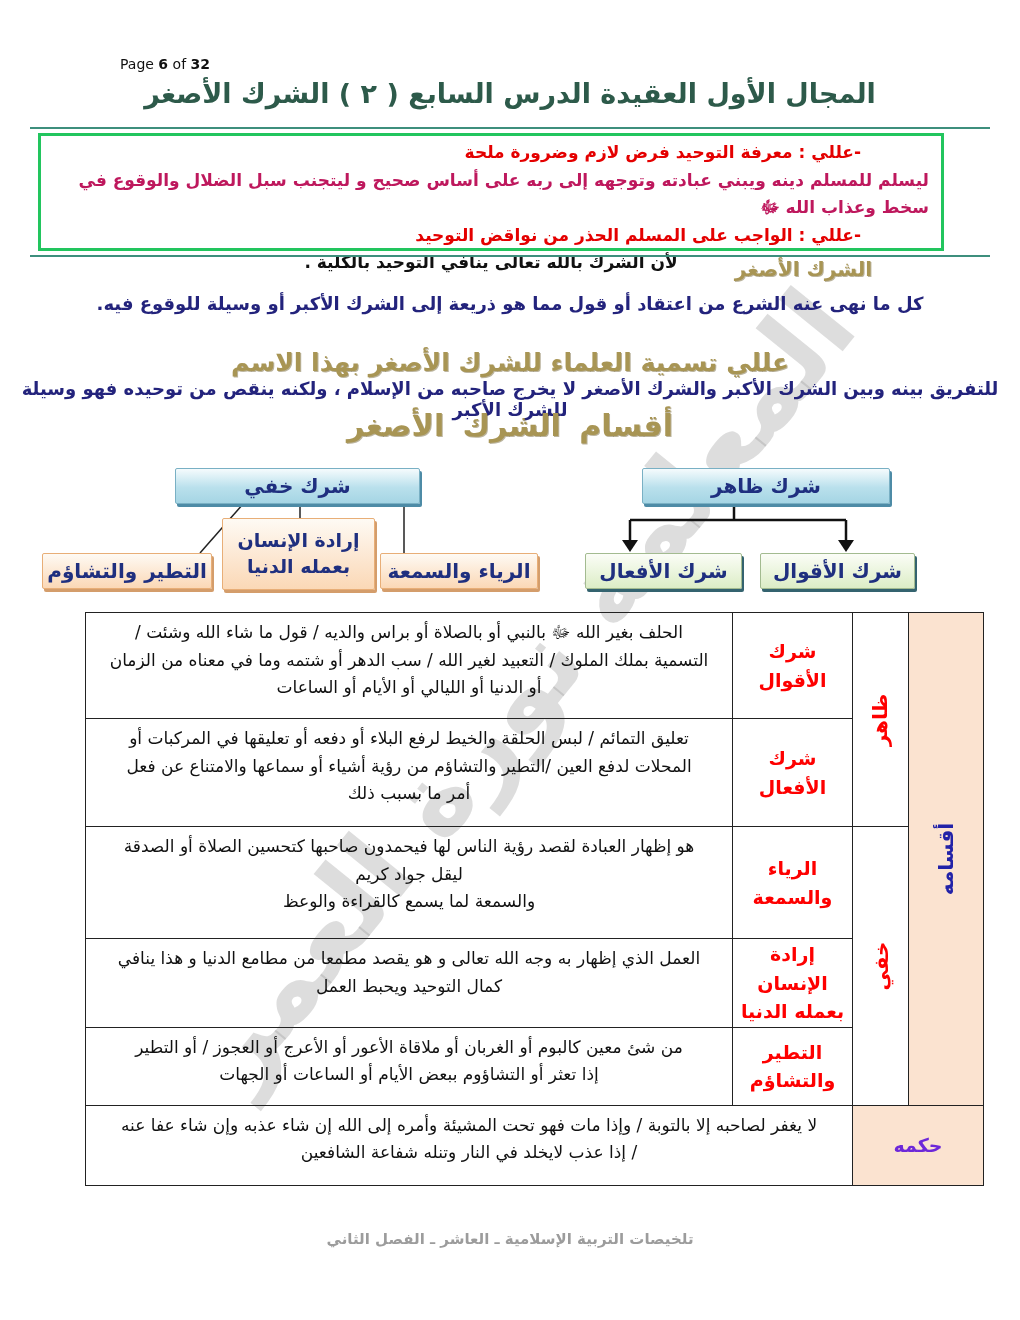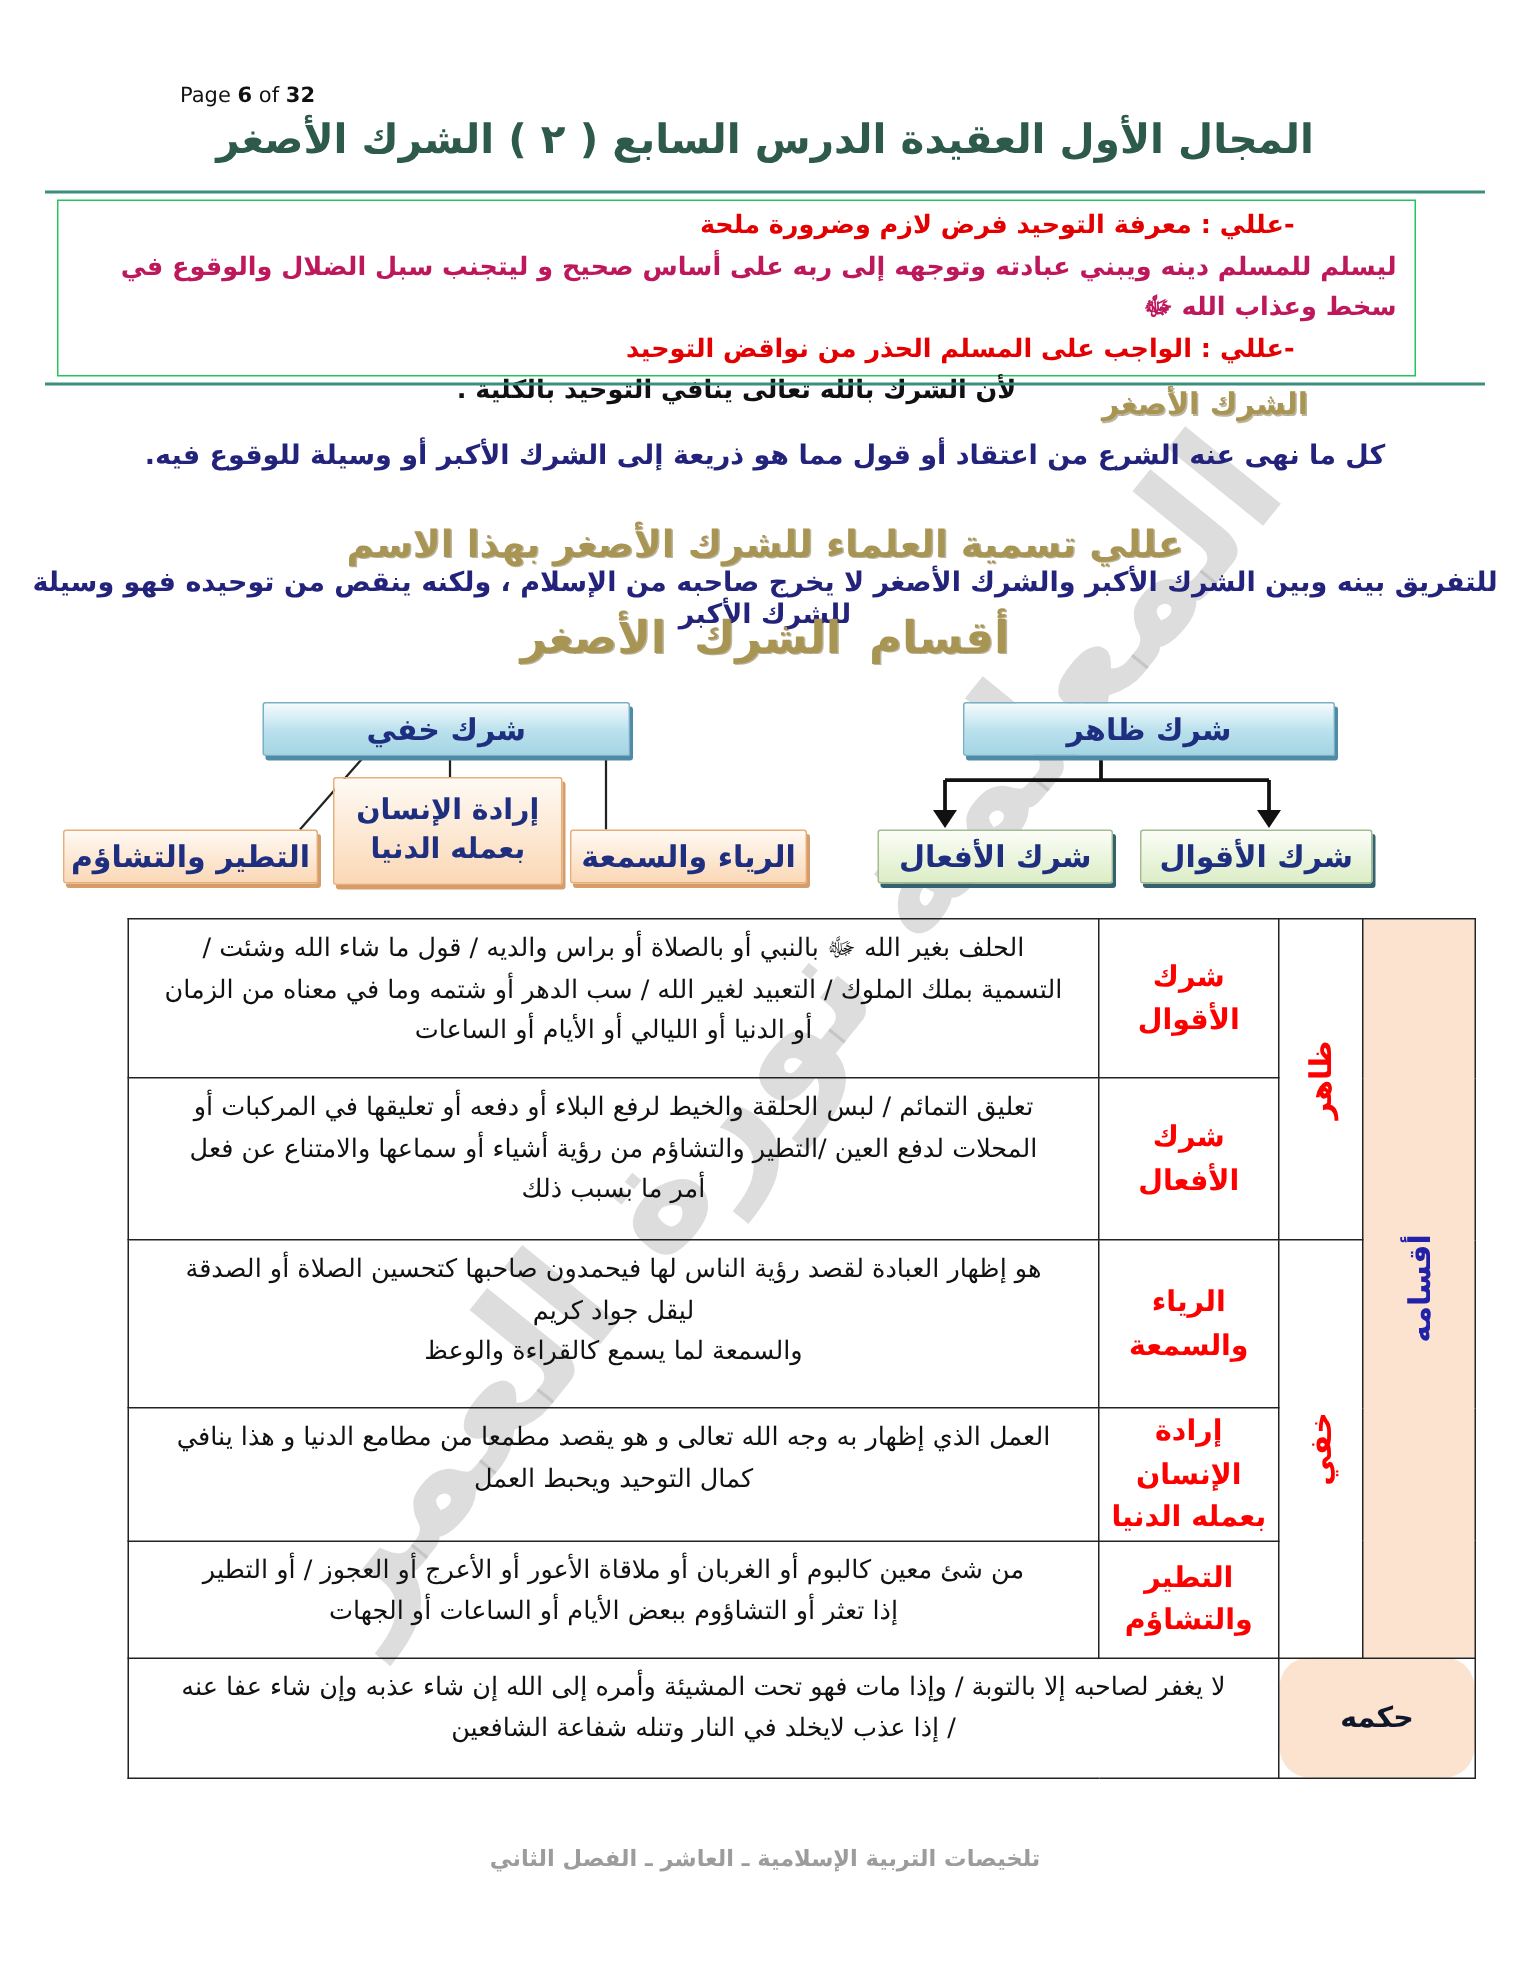--- a/index.html
+++ b/index.html
@@ -22,21 +22,21 @@
   .page-ind b{font-weight:bold;}
   .doc-title{
     position:absolute; top:78px; left:0; width:100%; text-align:center;
     direction:rtl; font-size:27px; font-weight:bold; color:#2d5a4a;
   }
   .rule{position:absolute; left:30px; right:30px; height:2px; background:#3d8f7d;}
   .rule1{top:127px;} .rule2{top:255px;}
   
   .intro-box{
     position:absolute; left:38px; top:133px; width:906px; height:118px;
-    border:1px solid #22c55e; direction:rtl; padding:3px 12px 0 12px;
+    border:3px solid #22c55e; direction:rtl; padding:3px 12px 0 12px;
     font-size:17px; font-weight:bold; line-height:1.62; box-sizing:border-box;
   }
   .intro-q{color:#e40000; text-align:right; padding-right:68px;}
   .intro-a1{color:#be185d; text-align:right;}
   .intro-a2{color:#111; text-align:center;}
   
   .tan{color:#a89554; text-shadow:1px 1px 0 rgba(104,88,40,0.45); font-weight:bold; direction:rtl;}
   .h-minor{position:absolute; top:257px; right:148px; font-size:20px;}
   .navy-line{position:absolute; left:0; width:100%; text-align:center; direction:rtl;
     color:#23237c; font-weight:bold; font-size:18px;}
@@ -92,21 +92,21 @@
   td.label{
     color:#fe0000; font-weight:bold; font-size:19px; text-align:center;
     line-height:1.5; white-space:pre-line;
   }
   td.vcell{text-align:center; background:#fff;}
   .vtext{display:inline-block; transform:rotate(-90deg); white-space:nowrap;
     font-weight:bold; font-size:20px;}
   .vred{color:#fe0000;} .vblue{color:#2222a8;}
   td.side{background:#fbe3d0;}
   td.ruling-label{
-    background:#fbe3d0; color:#0f172a; font-weight:bold; font-size:19px; text-align:center;border-radius:20px;
+    background:#fbe3d0; color:#6d28d9; font-weight:bold; font-size:19px; text-align:center;
   }
   
   .footer{
     position:absolute; top:1230px; left:0; width:100%; text-align:center;
     direction:rtl; color:#9c9c9c; font-weight:bold; font-size:15px;
   }
 </style>
 </head>
 <body>
 

